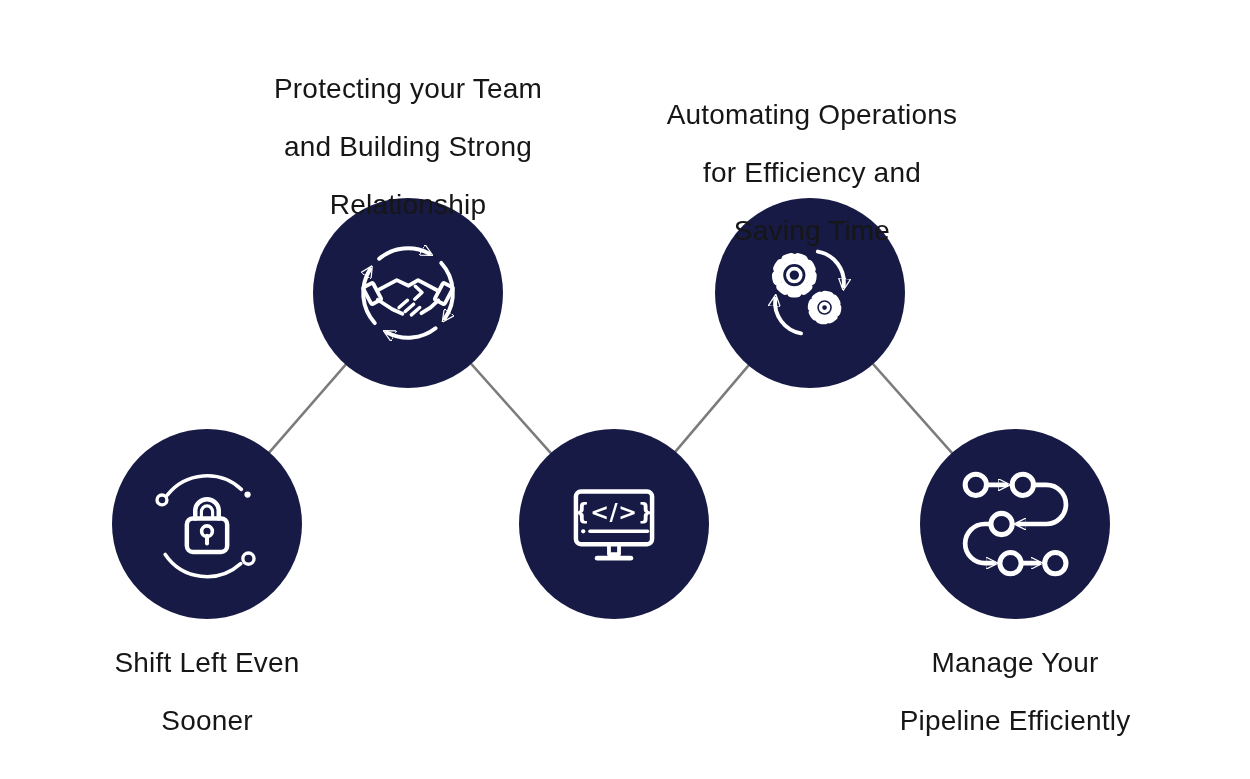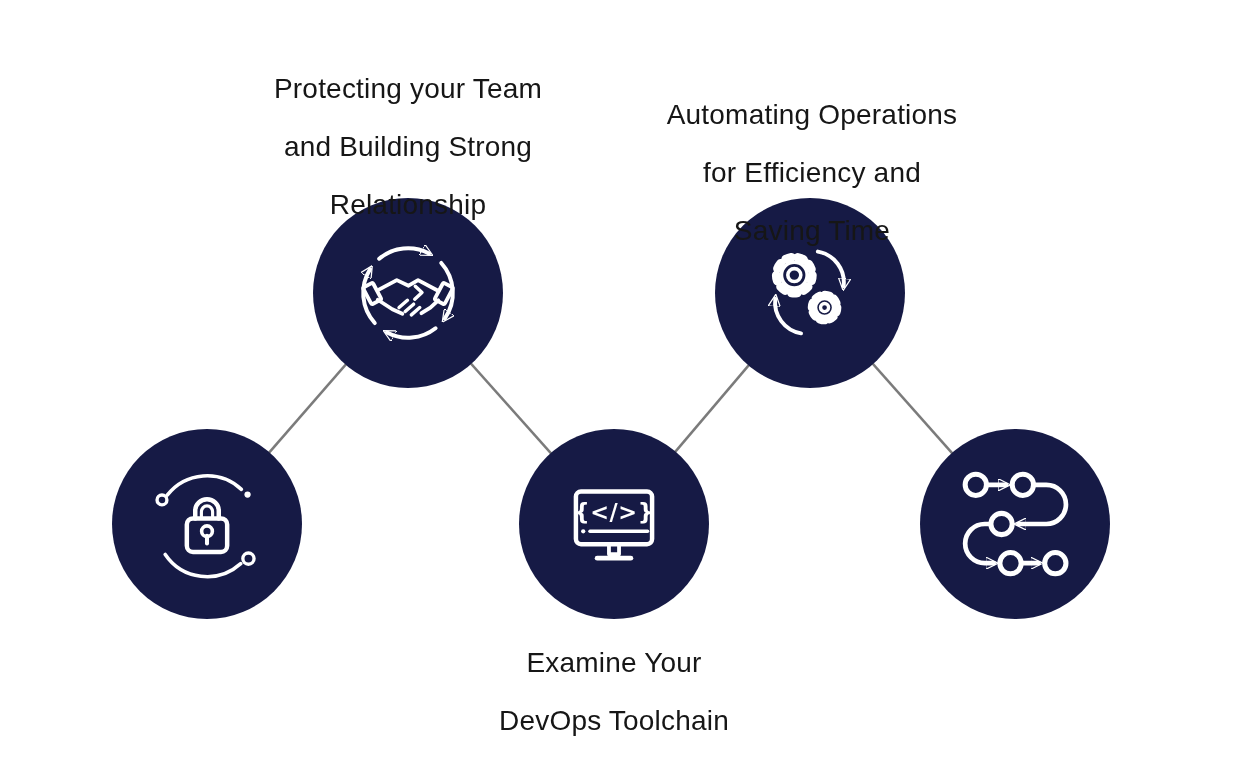--- a/index.html
+++ b/index.html
@@ -74,20 +74,22 @@
       <circle cx="9.8" cy="28.5" r="4.4" stroke-width="3"></circle>
       <circle class="fill" cx="86.2" cy="23.7" r="2.8"></circle>
       <circle cx="87" cy="80.9" r="5" stroke-width="3"></circle>
       <rect x="32" y="45" width="36" height="30" rx="5.5" stroke-width="4"></rect>
       <path d="M 39.5,45 v -7 a 10.5,10 0 0 1 21,0 v 7" stroke-width="4"></path>
       <path d="M 45,45 v -6 a 5,5.2 0 0 1 10,0 v 6" stroke-width="2.8"></path>
       <circle cx="50" cy="56.5" r="4.8" stroke-width="3.2"></circle>
       <path d="M 50,60.5 V 67.5" stroke-width="3.6"></path>
     </svg>
   </div>
+  <div class="label l1">Shift Left Even
+Sooner</div>
 
   <div class="circle c2">
     <svg class="icon" viewBox="0 0 100 100">
       <defs>
         <marker id="m-cycle" markerUnits="userSpaceOnUse" markerWidth="11" markerHeight="11" viewBox="0 0 10 10" refX="6.5" refY="5" orient="auto">
           <path d="M0,0 L10,5 L0,10 z" fill="#ffffff" stroke="none"></path>
         </marker>
       </defs>
       <path d="M 24.3,19.4 A 40,40 0 0 1 68.8,14.7" stroke-width="3.6" marker-end="url(#m-cycle)"></path>
       <path d="M 79.7,23.2 A 40,40 0 0 1 82.8,72.9" stroke-width="3.6" marker-end="url(#m-cycle)"></path>
@@ -111,22 +113,20 @@
   <div class="circle c3">
     <svg class="icon" viewBox="0 0 100 100">
       <rect x="16" y="21" width="68" height="47" rx="4.5" stroke-width="4"></rect>
       <path d="M 28.5,56.5 H 80" stroke-width="3"></path>
       <circle class="fill" cx="22.5" cy="56.5" r="1.9"></circle>
       <rect x="45.5" y="68" width="9" height="9" stroke-width="3.4"></rect>
       <path d="M 35,80.5 H 65" stroke-width="4.4"></path>
       <text class="code-text" x="50" y="46.5" text-anchor="middle" fill="#ffffff" stroke="none">{&lt;/&gt;}</text>
     </svg>
   </div>
-  <div class="label l3">Examine Your
-DevOps Toolchain</div>
 
   <div class="circle c4">
     <svg class="icon" viewBox="0 0 100 100">
       <defs>
         <marker id="m-gear" markerUnits="userSpaceOnUse" markerWidth="11" markerHeight="11" viewBox="0 0 10 10" refX="6.5" refY="5" orient="auto">
           <path d="M0,0 L10,5 L0,10 z" fill="#ffffff" stroke="none"></path>
         </marker>
       </defs>
       <circle cx="36" cy="34" r="16" stroke-width="8" stroke-linecap="butt" stroke-dasharray="5.2 5.97"></circle>
       <circle cx="36" cy="34" r="11.5" stroke-width="3.2"></circle>
@@ -153,14 +153,16 @@
       <circle cx="57" cy="15" r="9.5" stroke-width="4.5"></circle>
       <circle cx="38" cy="50" r="9.5" stroke-width="4.5"></circle>
       <circle cx="46" cy="85" r="9.5" stroke-width="4.5"></circle>
       <circle cx="86" cy="85" r="9.5" stroke-width="4.5"></circle>
       <path d="M 26,15 H 42" stroke-width="4.2" marker-end="url(#m-flow)"></path>
       <path d="M 68,15 H 78 A 17.5,17.5 0 0 1 95.5,32.5 A 17.5,17.5 0 0 1 78,50 H 53" stroke-width="4.2" marker-end="url(#m-flow)"></path>
       <path d="M 27,50 H 23 A 17.5,17.5 0 0 0 5.5,67.5 A 17.5,17.5 0 0 0 23,85 H 31" stroke-width="4.2" marker-end="url(#m-flow)"></path>
       <path d="M 57,85 H 71" stroke-width="4.2" marker-end="url(#m-flow)"></path>
     </svg>
   </div>
+  <div class="label l5">Manage Your
+Pipeline Efficiently</div>
 
 </div>
 
 </body></html>

